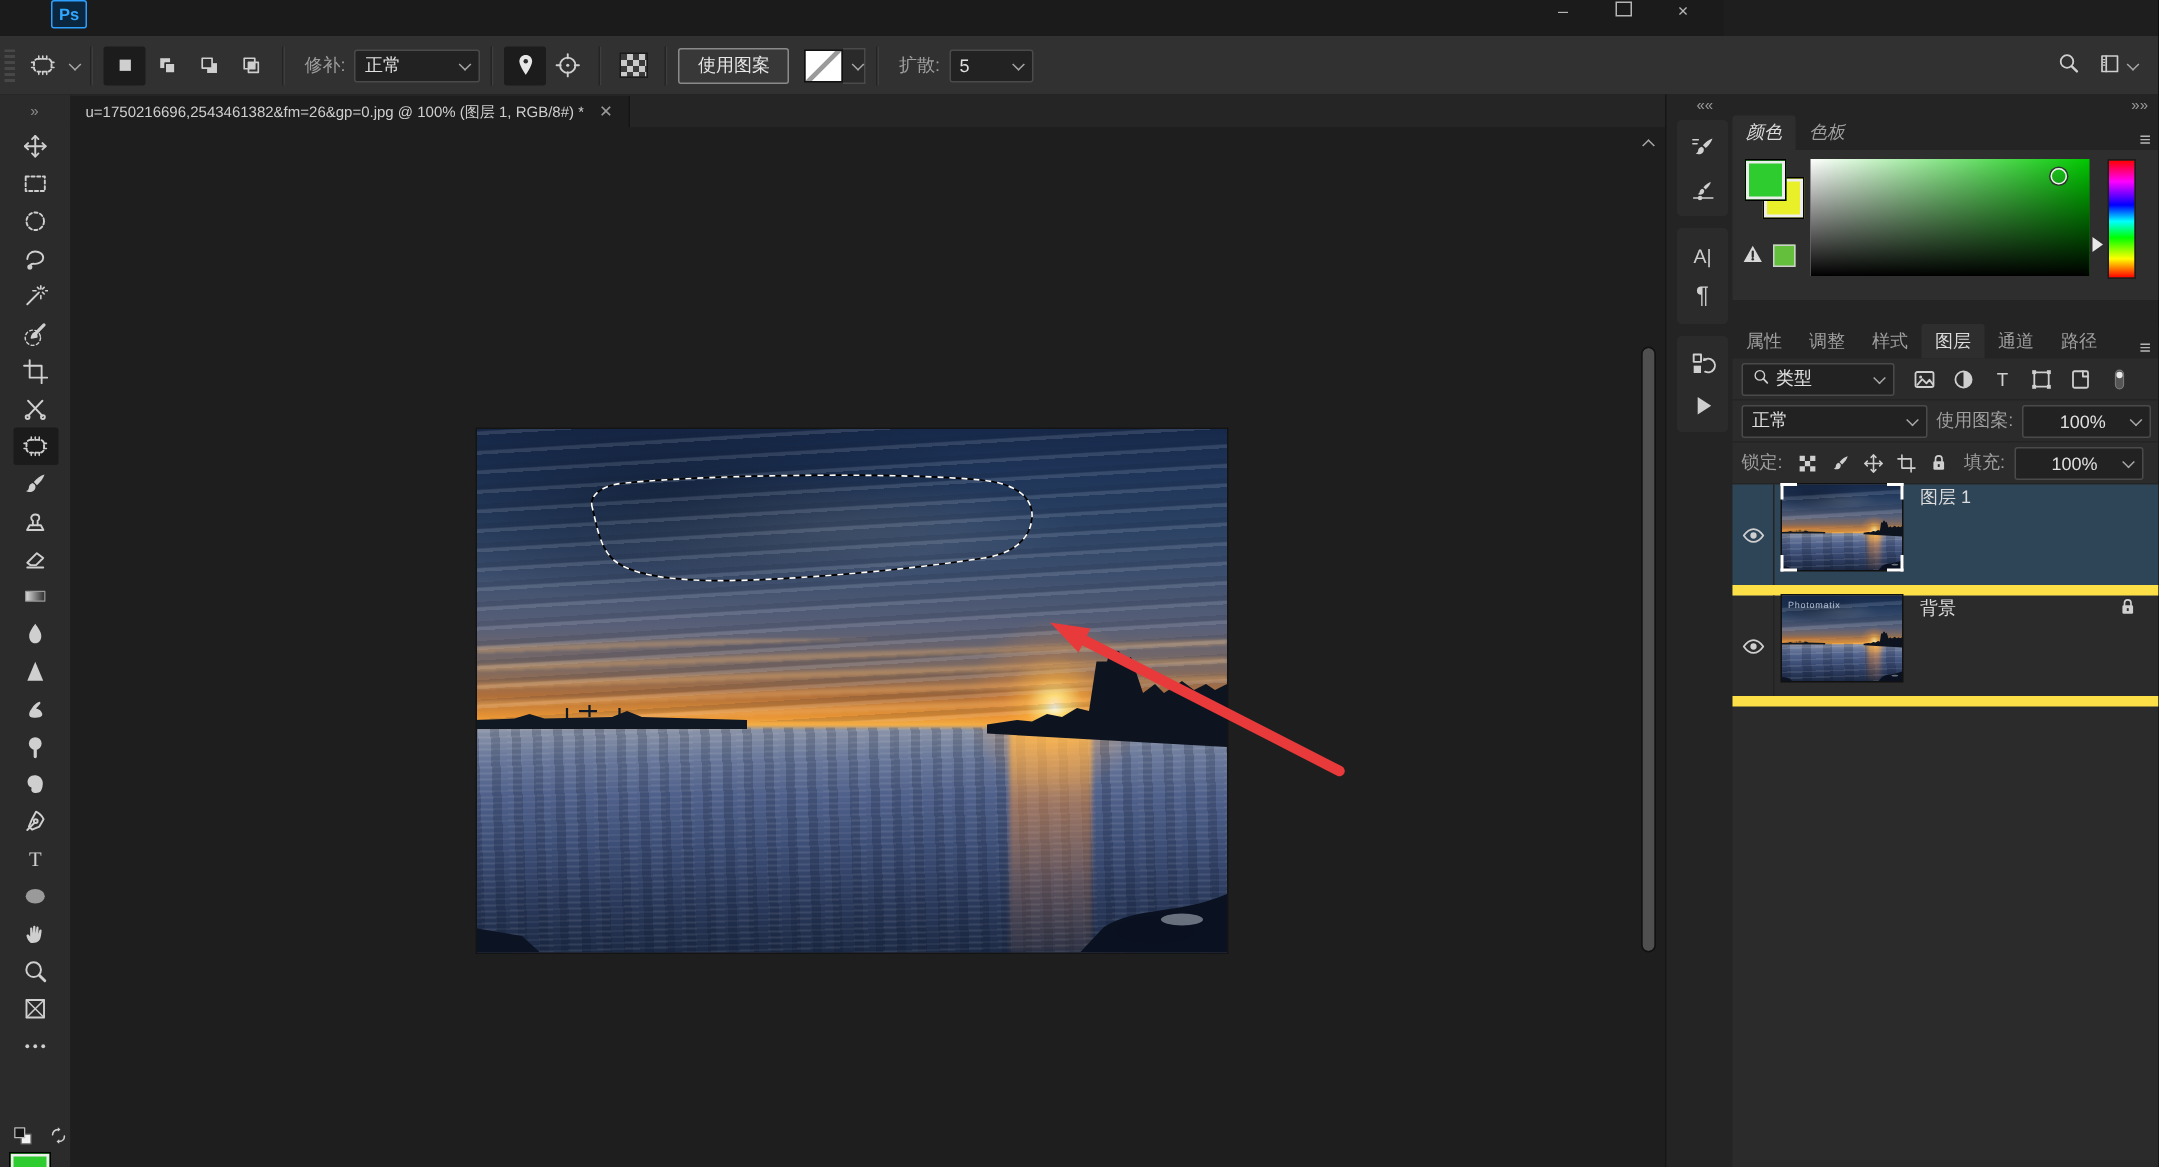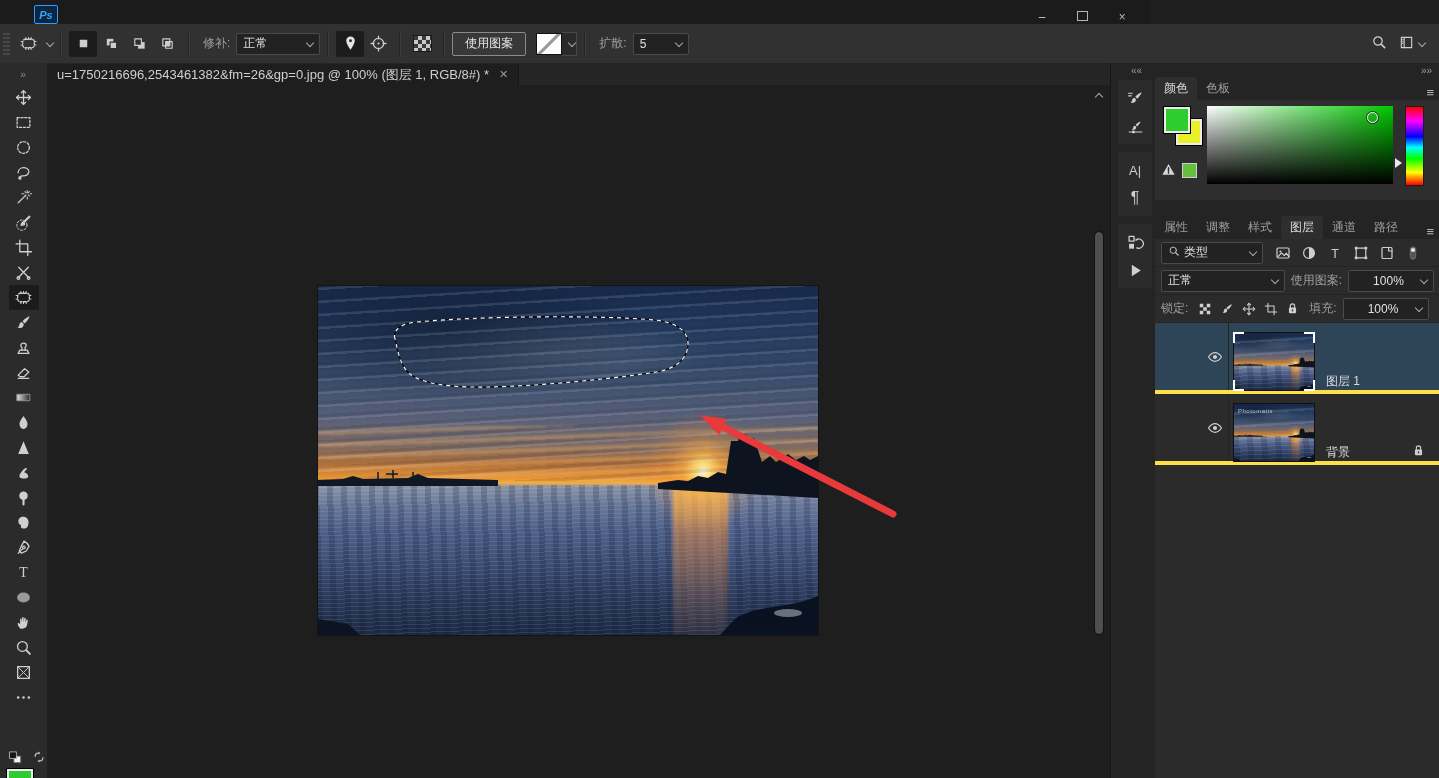--- a/index.html
+++ b/index.html
@@ -4,21 +4,21 @@
 <style>
   html,body{margin:0;padding:0;background:#000;}
   #app{position:relative;width:1439px;height:778px;overflow:hidden;
        font-family:"Liberation Sans","DejaVu Sans",sans-serif;font-size:12px;color:#d6d6d6;
        background:#1e1e1e;-webkit-font-smoothing:antialiased;}
   .abs{position:absolute;}
   .chev{display:inline-block;width:5px;height:5px;border-right:1.4px solid #a8a8a8;border-bottom:1.4px solid #a8a8a8;transform:rotate(45deg);margin-left:5px;margin-top:-2px;}
   .chev.up{transform:rotate(-135deg);margin-top:3px;}
 
   
-  #titlebar{left:0;top:0;width:1149px;height:24px;background:#1b1b1b;display:flex;align-items:flex-end;border-bottom:1px solid #101010;font-style:italic;}
+  #titlebar{left:0;top:0;width:1149px;height:24px;background:#1b1b1b;display:flex;align-items:flex-start;border-bottom:1px solid #101010;}
   #ps-badge{margin-left:34px;width:22px;height:17px;border:1px solid #2d9fff;border-radius:2px;color:#31a8ff;background:#0b2740;
             display:flex;align-items:center;justify-content:center;font-size:11px;font-weight:bold;}
   #menubar{display:flex;margin-left:30px;gap:4px;}
   .menu-item{padding:2px 10px;color:#d8d8d8;border:1px solid transparent;border-radius:2px;white-space:nowrap;}
   .menu-item:first-child{border-color:#3d3d3d;background:#242424;}
   #win-controls{margin-left:auto;display:flex;align-items:center;gap:14px;padding-right:14px;color:#b5b5b5;}
   #win-controls .wc{width:26px;text-align:center;font-size:12px;}
   .maxi-box{display:inline-block;width:9px;height:8px;border:1.3px solid #b5b5b5;}
 
   
@@ -38,21 +38,21 @@
   #tooldock{left:0;top:63px;width:47px;height:715px;background:#2b2b2b;border-right:1px solid #1a1a1a;}
   #tooldock .dockhead{height:22px;display:flex;align-items:center;justify-content:center;color:#8a8a8a;font-size:10px;letter-spacing:1px;}
   .tool{width:30px;height:25px;margin:0 auto;display:flex;align-items:center;justify-content:center;border-radius:2px;}
   .tool.active{background:#1b1b1b;}
   #fgbg{left:6px;top:693px;}
   #fg-swatch{position:absolute;left:0;top:12px;width:26px;height:26px;background:#2ecc2e;border:1px solid #000;box-shadow:inset 0 0 0 2px #ededed;}
 
   
   #tabbar{left:47px;top:63px;width:1063px;height:22px;background:#252525;display:flex;align-items:flex-end;}
   #doctab{height:21px;background:#1e1e1e;display:flex;align-items:center;padding:0 10px;color:#cfcfcf;border-right:1px solid #151515;max-width:470px;}
-  #doctab .title{white-space:nowrap;overflow:hidden;font-size:13px;}
+  #doctab .title{white-space:nowrap;overflow:hidden;font-size:10px;}
   #doctab .close{margin-left:10px;color:#9a9a9a;font-size:11px;}
   #viewport{left:47px;top:85px;width:1063px;height:693px;background:#1e1e1e;overflow:hidden;}
   #canvas-img{position:absolute;left:271px;top:201px;width:500px;height:349px;box-shadow:0 0 0 1px #141414;}
 
   
   .sunset{position:relative;width:100%;height:100%;overflow:hidden;
     background-image:
       radial-gradient(60% 30% at 25% 12%, rgba(12,22,42,.55), transparent 70%),
       radial-gradient(45% 13% at 46% 19%, rgba(128,132,142,.34), transparent 75%),
       radial-gradient(circle at 77% 53%, rgba(255,255,236,.98) 0%, rgba(255,224,120,.95) 1.8%, rgba(255,176,60,.62) 4.5%, rgba(255,150,50,.26) 8%, rgba(255,140,50,0) 14%),
@@ -87,21 +87,21 @@
   #icon-strip{position:absolute;left:7px;top:17px;width:34px;}
   .strip-group{background:#2b2b2b;border-radius:3px;margin-bottom:8px;padding:4px 0;}
   .strip-ico{height:28px;display:flex;align-items:center;justify-content:center;color:#cfcfcf;font-size:13px;}
   #panels{position:absolute;left:44px;top:17px;width:285px;height:698px;}
 
   .tabrow{display:flex;align-items:flex-end;height:20px;background:#242424;color:#9f9f9f;}
   .ptab{padding:3px 9px;white-space:nowrap;}
   .ptab.active{background:#2e2e2e;color:#dcdcdc;border-radius:2px 2px 0 0;}
   .tab-menu{margin-left:auto;margin-right:6px;color:#b5b5b5;font-size:13px;}
 
-  #color-panel{position:absolute;left:0;top:0;width:285px;height:120px;}
+  #color-panel{position:absolute;left:0;top:0;width:285px;height:120px;font-style:italic;}
   #color-body{position:absolute;left:0;top:20px;width:285px;height:100px;background:#2e2e2e;}
   #cp-fg{position:absolute;left:8px;top:6px;width:26px;height:26px;background:#2ecc2e;border:1px solid #000;box-shadow:inset 0 0 0 2px #ededed;z-index:2;}
   #cp-bg{position:absolute;left:20px;top:18px;width:26px;height:26px;background:#e9f02a;border:1px solid #000;box-shadow:inset 0 0 0 2px #ededed;}
   #cp-warn{position:absolute;left:6px;top:62px;width:16px;height:14px;}
   #cp-chip{position:absolute;left:27px;top:63px;width:13px;height:13px;background:#64bf3c;border:1px solid #cfcfcf;}
   #sat-field{position:absolute;left:52px;top:6px;width:186px;height:78px;
     background-image:linear-gradient(to bottom, rgba(0,0,0,0) 0%, #000 100%), linear-gradient(to right,#ffffff,#00c800);background-blend-mode:multiply;}
   #sat-pick{position:absolute;left:86%;top:8%;width:9px;height:9px;border:1.4px solid #f2f2f2;border-radius:50%;box-shadow:0 0 0 1px #333;}
   #hue-bar{position:absolute;left:250px;top:6px;width:17px;height:78px;border:1px solid #1c1c1c;
     background:linear-gradient(to bottom,#ff0000 0%,#ff00ff 18%,#0000ff 38%,#00ffff 52%,#00ff00 66%,#ffff00 84%,#ff0000 100%);}
@@ -109,21 +109,21 @@
 
   #ltabs{position:absolute;left:0;top:137px;width:285px;height:22px;}
   #layers-panel{position:absolute;left:0;top:159px;width:285px;height:539px;background:#2b2b2b;}
   .lp-row{display:flex;align-items:center;height:27px;padding:0 6px;border-bottom:1px solid #242424;}
   #filter-box{width:88px;height:20px;}
   .mini-ico{width:24px;height:20px;display:flex;align-items:center;justify-content:center;color:#cfcfcf;}
   #blend-dd{width:110px;}
   .val-dd{width:54px;margin-left:4px;padding-left:24px;}
   .lock-ico{width:21px;height:18px;display:flex;align-items:center;justify-content:center;}
 
-  .layer-row{position:relative;display:flex;align-items:flex-end;height:67px;border-bottom:4px solid #fde047;padding-left:46px;}
+  .layer-row{position:relative;display:flex;align-items:flex-start;height:67px;border-bottom:7px solid #fde047;}
   .layer-row.selected{background:#2e4457;}
   .eye-cell{width:27px;display:flex;align-items:center;justify-content:center;border-right:1px solid #232323;height:100%;}
   .thumb{position:relative;width:80px;height:57px;margin-left:5px;background:#888;outline:1px solid #111;}
   .thumb .wm{position:absolute;left:4px;top:4px;font-size:6px;color:rgba(205,215,235,.85);letter-spacing:.5px;}
   .corner{position:absolute;width:9px;height:9px;border:2px solid #fff;}
   .c-tl{left:-1px;top:-1px;border-right:none;border-bottom:none;}
   .c-tr{right:-1px;top:-1px;border-left:none;border-bottom:none;}
   .c-bl{left:-1px;bottom:-1px;border-right:none;border-top:none;}
   .c-br{right:-1px;bottom:-1px;border-left:none;border-top:none;}
   .layer-name{margin-left:12px;color:#dcdcdc;}

